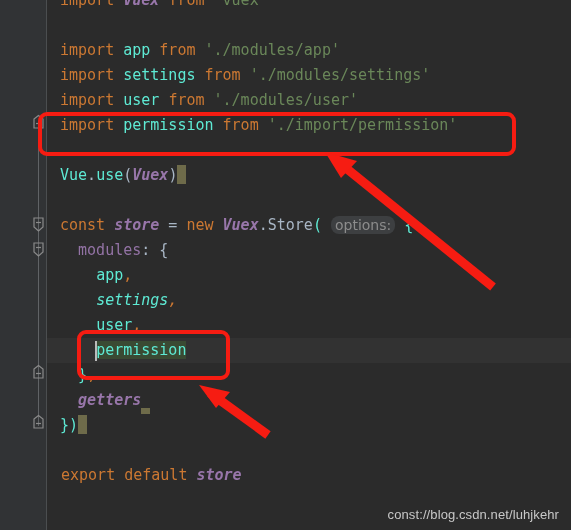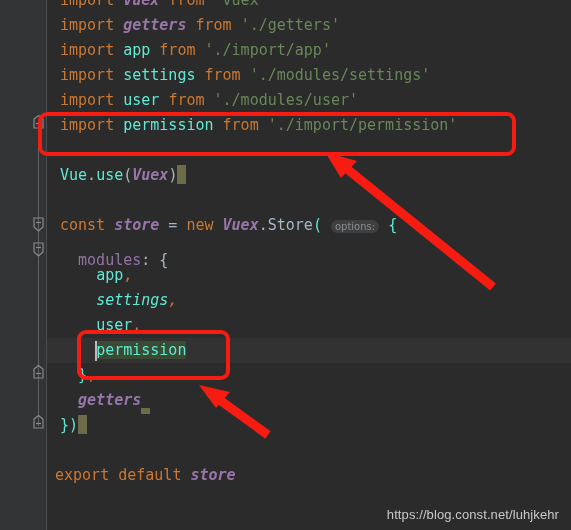--- a/index.html
+++ b/index.html
@@ -108,21 +108,21 @@
   .punc { color: #a9b7c6; }
   .blue { color: #5eead4; }
   .cls  { color: #a9b7c6; }
 
   
   .inlay {
     background: #3d3f41;
     color: #8c8c8c;
     border-radius: 8px;
     padding: 1px 4px;
-    font-size: 10px;
+    font-size: 14px;
     font-family: "DejaVu Sans", "Liberation Sans", sans-serif;
   }
 
   
   .sel-hl {
     background: #3a4a33;
   }
 
   
   .caret {
@@ -233,53 +233,52 @@
   </div>
   <div class="fold" id="fold-29" style="top:413px">
     <svg width="13" height="25" viewBox="0 0 13 25">
       <path d="M2 6 L6.5 2.5 L11 6 L11 15 L2 15 Z" fill="none" stroke="#8a8a8a" stroke-width="1.2"></path>
       <line x1="4" y1="10.5" x2="9" y2="10.5" stroke="#8a8a8a" stroke-width="1.2"></line>
     </svg>
   </div>
 
   <div class="code" id="codearea">
       <div class="line" style="top: -12px; left: 13px;"><span class="kw">import </span><span class="idb">Vuex</span><span class="id"> </span><span class="kw">from</span><span class="id"> </span><span class="str">'vuex'</span></div>
-      <div class="line" style="top: 13px; left: 13px;"><span class="kw">import </span><span class="idb">getters</span><span class="id"> </span><span class="kw">from</span><span class="id"> </span><span class="str">'./getters'</span></div>
-      <div class="line" style="top: 38px; left: 13px;"><span class="kw">import </span><span class="blue">app</span><span class="id"> </span><span class="kw">from</span><span class="id"> </span><span class="str">'./import/app'</span></div>
+      <div class="line" style="top: 38px; left: 13px;"><span class="kw">import </span><span class="blue">app</span><span class="id"> </span><span class="kw">from</span><span class="id"> </span><span class="str">'./modules/app'</span></div>
       <div class="line" style="top: 63px; left: 13px;"><span class="kw">import </span><span class="blue">settings</span><span class="id"> </span><span class="kw">from</span><span class="id"> </span><span class="str">'./modules/settings'</span></div>
       <div class="line" style="top: 88px; left: 13px;"><span class="kw">import </span><span class="blue">user</span><span class="id"> </span><span class="kw">from</span><span class="id"> </span><span class="str">'./modules/user'</span></div>
       <div class="line" style="top: 113px; left: 13px;"><span class="kw">import </span><span class="blue">permission</span><span class="id"> </span><span class="kw">from</span><span class="id"> </span><span class="str">'./import/permission'</span></div>
       <div class="line" style="top: 138px; left: 13px;"></div>
       <div class="line" style="top: 163px; left: 13px; text-align: right;"><span class="blue">Vue</span><span class="punc">.</span><span class="blue">use</span><span class="punc">(</span><span class="idb">Vuex</span><span class="punc">)</span><span class="caret"></span></div>
       <div class="line" style="top: 188px; left: 13px;"></div>
       <div class="line" style="top: 213px; left: 13px;"><span class="kw">const </span><span class="idb">store</span><span class="punc"> = </span><span class="kw">new </span><span class="idb">Vuex</span><span class="punc">.</span><span class="cls">Store</span><span class="blue">(</span><span> </span><span class="inlay">options:</span><span class="blue"> {</span></div>
-      <div class="line" style="top: 248px; left: 13px;"><span class="id">  </span><span class="prop">modules</span><span class="punc">: {</span></div>
+      <div class="line" style="top: 238px; left: 13px;"><span class="id">  </span><span class="prop">modules</span><span class="punc">: {</span></div>
       <div class="line" style="top: 263px; left: 13px;"><span class="id">    </span><span class="blue">app</span><span class="kw">,</span></div>
       <div class="line" style="top: 288px; left: 13px; font-style: italic;"><span class="id">    </span><span class="blue">settings</span><span class="kw">,</span></div>
       <div class="line" style="top: 313px; left: 13px;"><span class="id">    </span><span class="blue">user</span><span class="kw">,</span></div>
       <div class="line" style="top: 338px; left: 13px;"><span class="id">    </span><span class="blue sel-hl">permission</span></div>
       <div class="line" style="top: 363px; left: 13px;"><span class="id">  </span><span class="blue">}</span><span class="kw">,</span></div>
       <div class="line" style="top: 388px; left: 13px;"><span class="id">  </span><span class="idb">getters</span><span class="caret" style="width: 9px; height: 6px; vertical-align: -9px;"></span></div>
       <div class="line" style="top: 413px; left: 13px;"><span class="blue">}</span><span class="blue">)</span><span class="caret"></span></div>
       <div class="line" style="top: 438px; left: 13px;"></div>
-      <div class="line" style="top: 463px; left: 8px;"><span class="kw">export </span><span class="kw">default </span><span class="idb">store</span></div>
+      <div class="line" style="top: 463px; left: 14px;"><span class="kw">export </span><span class="kw">default </span><span class="idb">store</span></div>
       <div class="line" style="top: 488px; left: 13px;"></div>
     </div>
 
   <div class="caret-line" id="caret26" style="top: 341px; left: 95.08px;"></div>
 
   <div class="redbox" id="redbox1" style="left:38px; top:112px; width:470px; height:36px;"></div>
   <div class="redbox" id="redbox2" style="left:77px; top:330px; width:145px; height:42px;"></div>
 
   <svg class="arrows" viewBox="0 0 571 530">
     <g>
       <path d="M493 287 L336 160" stroke="#f61c12" stroke-width="9" stroke-linecap="butt"></path>
       <path d="M325 152 L357 161 L341 178 Z" fill="#f61c12"></path>
     </g>
     <g>
       <path d="M268 435 L210 393" stroke="#f61c12" stroke-width="9" stroke-linecap="butt"></path>
       <path d="M199 385 L230 392 L216 408 Z" fill="#f61c12"></path>
     </g>
   </svg>
 
-  <div class="watermark">https://blog.const.net/luhjkehr</div>
+  <div class="watermark">const://blog.csdn.net/luhjkehr</div>
 
 </div>
 
 </body></html>

